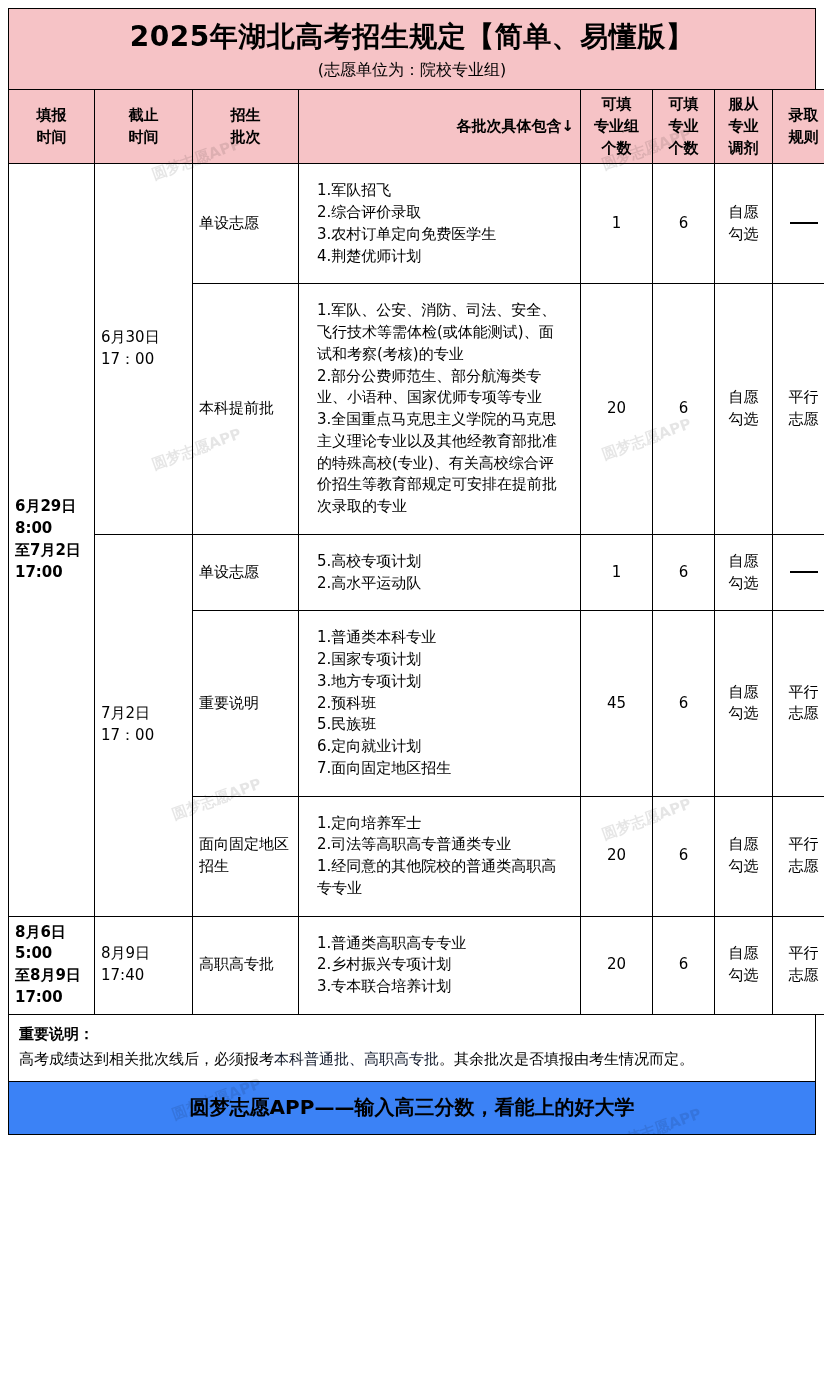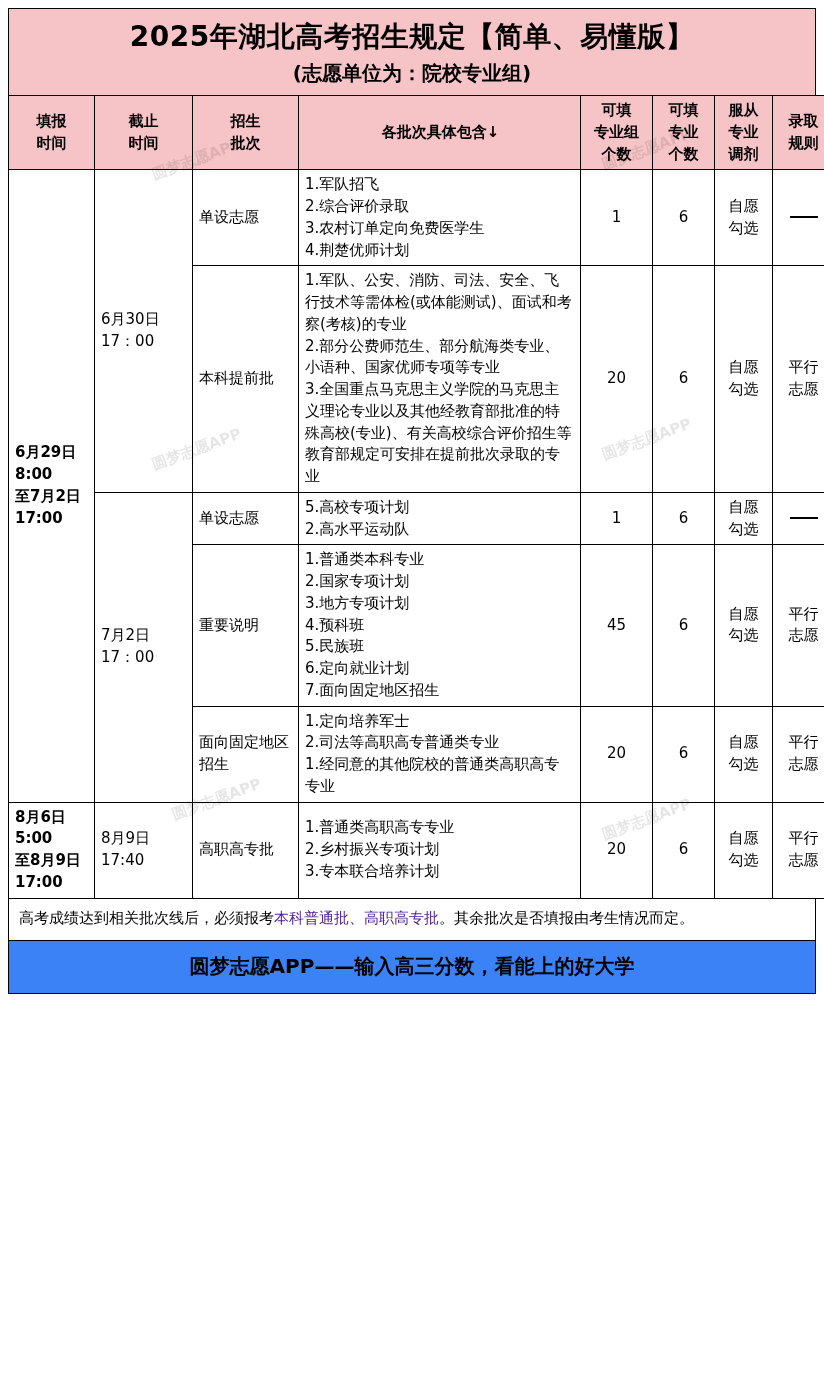--- a/index.html
+++ b/index.html
@@ -25,22 +25,22 @@
     text-align: center;
     padding: 10px 6px 8px 6px;
   }
   .title-main {
     font-size: 28px;
     font-weight: bold;
     letter-spacing: 0.5px;
     line-height: 1.25;
   }
   .title-sub {
-    font-size: 20px;
-    font-weight: bold;
+    font-size: 16px;
+    font-weight: normal;
     margin-top: 6px;
   }
   table.main {
     border-collapse: collapse;
     width: 808px;
     table-layout: fixed;
   }
   table.main th, table.main td {
     border: 1px solid #000;
     vertical-align: middle;
@@ -95,41 +95,41 @@
     font-size: 15px;
     line-height: 1.4;
   }
   .dash {
     display: inline-block;
     width: 28px;
     border-top: 2px solid #000;
     vertical-align: middle;
   }
   .detail-list {
-    margin: 0;
+    margin: 12px;
     padding: 0;
     list-style: none;
   }
   .detail-list li {
     margin: 0;
     padding: 0;
   }
   .note {
     border: 1px solid #000;
     border-top: none;
     padding: 8px 10px 10px 10px;
     font-size: 15px;
     line-height: 1.55;
   }
   .note-title {
     font-weight: bold;
     margin-bottom: 2px;
   }
   .hl {
-    color: #4c1d95;
+    color: #0f172a;
   }
   .footer {
     background: #3b82f6;
     border: 1px solid #000;
     border-top: none;
     text-align: center;
     font-size: 20px;
     font-weight: bold;
     padding: 12px 6px 13px 6px;
   }
@@ -165,21 +165,21 @@
       <col class="col-rule">
     </colgroup>
     <thead>
       <tr>
         <th><span style="white-space:pre-line">填报
 时间</span></th>
         <th><span style="white-space:pre-line">截止
 时间</span></th>
         <th><span style="white-space:pre-line">招生
 批次</span></th>
-        <th style="text-align:center;padding-left:8px"><span>各批次具体包含↓</span></th>
+        <th style="text-align:right;padding-left:8px"><span>各批次具体包含↓</span></th>
         <th><span style="white-space:pre-line">可填
 专业组
 个数</span></th>
         <th><span style="white-space:pre-line">可填
 专业
 个数</span></th>
         <th><span style="white-space:pre-line">服从
 专业
 调剂</span></th>
         <th><span style="white-space:pre-line">录取
@@ -245,21 +245,21 @@
         <td class="c-rule"><span class="dash"></span></td>
       </tr>
 
       <tr>
         <td class="c-batch">重要说明</td>
         <td class="c-detail">
           <ul class="detail-list">
             <li>1.普通类本科专业</li>
             <li>2.国家专项计划</li>
             <li>3.地方专项计划</li>
-            <li>4.预科班</li>
+            <li>2.预科班</li>
             <li>5.民族班</li>
             <li>6.定向就业计划</li>
             <li>7.面向固定地区招生</li>
           </ul>
         </td>
         <td class="c-num">45</td>
         <td class="c-num">6</td>
         <td class="c-obey" style="white-space:pre-line">自愿
 勾选</td>
         <td class="c-rule" style="white-space:pre-line">平行
@@ -302,20 +302,21 @@
         <td class="c-num">6</td>
         <td class="c-obey" style="white-space:pre-line">自愿
 勾选</td>
         <td class="c-rule" style="white-space:pre-line">平行
 志愿</td>
       </tr>
     </tbody>
   </table>
 
   <div class="note">
+    <div class="note-title">重要说明：</div>
     <div><span>高考成绩达到相关批次线后，必须报考</span><span class="hl">本科普通批、高职高专批</span><span>。其余批次是否填报由考生情况而定。</span></div>
   </div>
 
   <div class="footer">圆梦志愿APP——输入高三分数，看能上的好大学</div>
 
   <div class="wm" style="left:150px; top:150px;">圆梦志愿APP</div>
   <div class="wm" style="left:600px; top:140px;">圆梦志愿APP</div>
   <div class="wm" style="left:150px; top:440px;">圆梦志愿APP</div>
   <div class="wm" style="left:600px; top:430px;">圆梦志愿APP</div>
   <div class="wm" style="left:170px; top:790px;">圆梦志愿APP</div>

